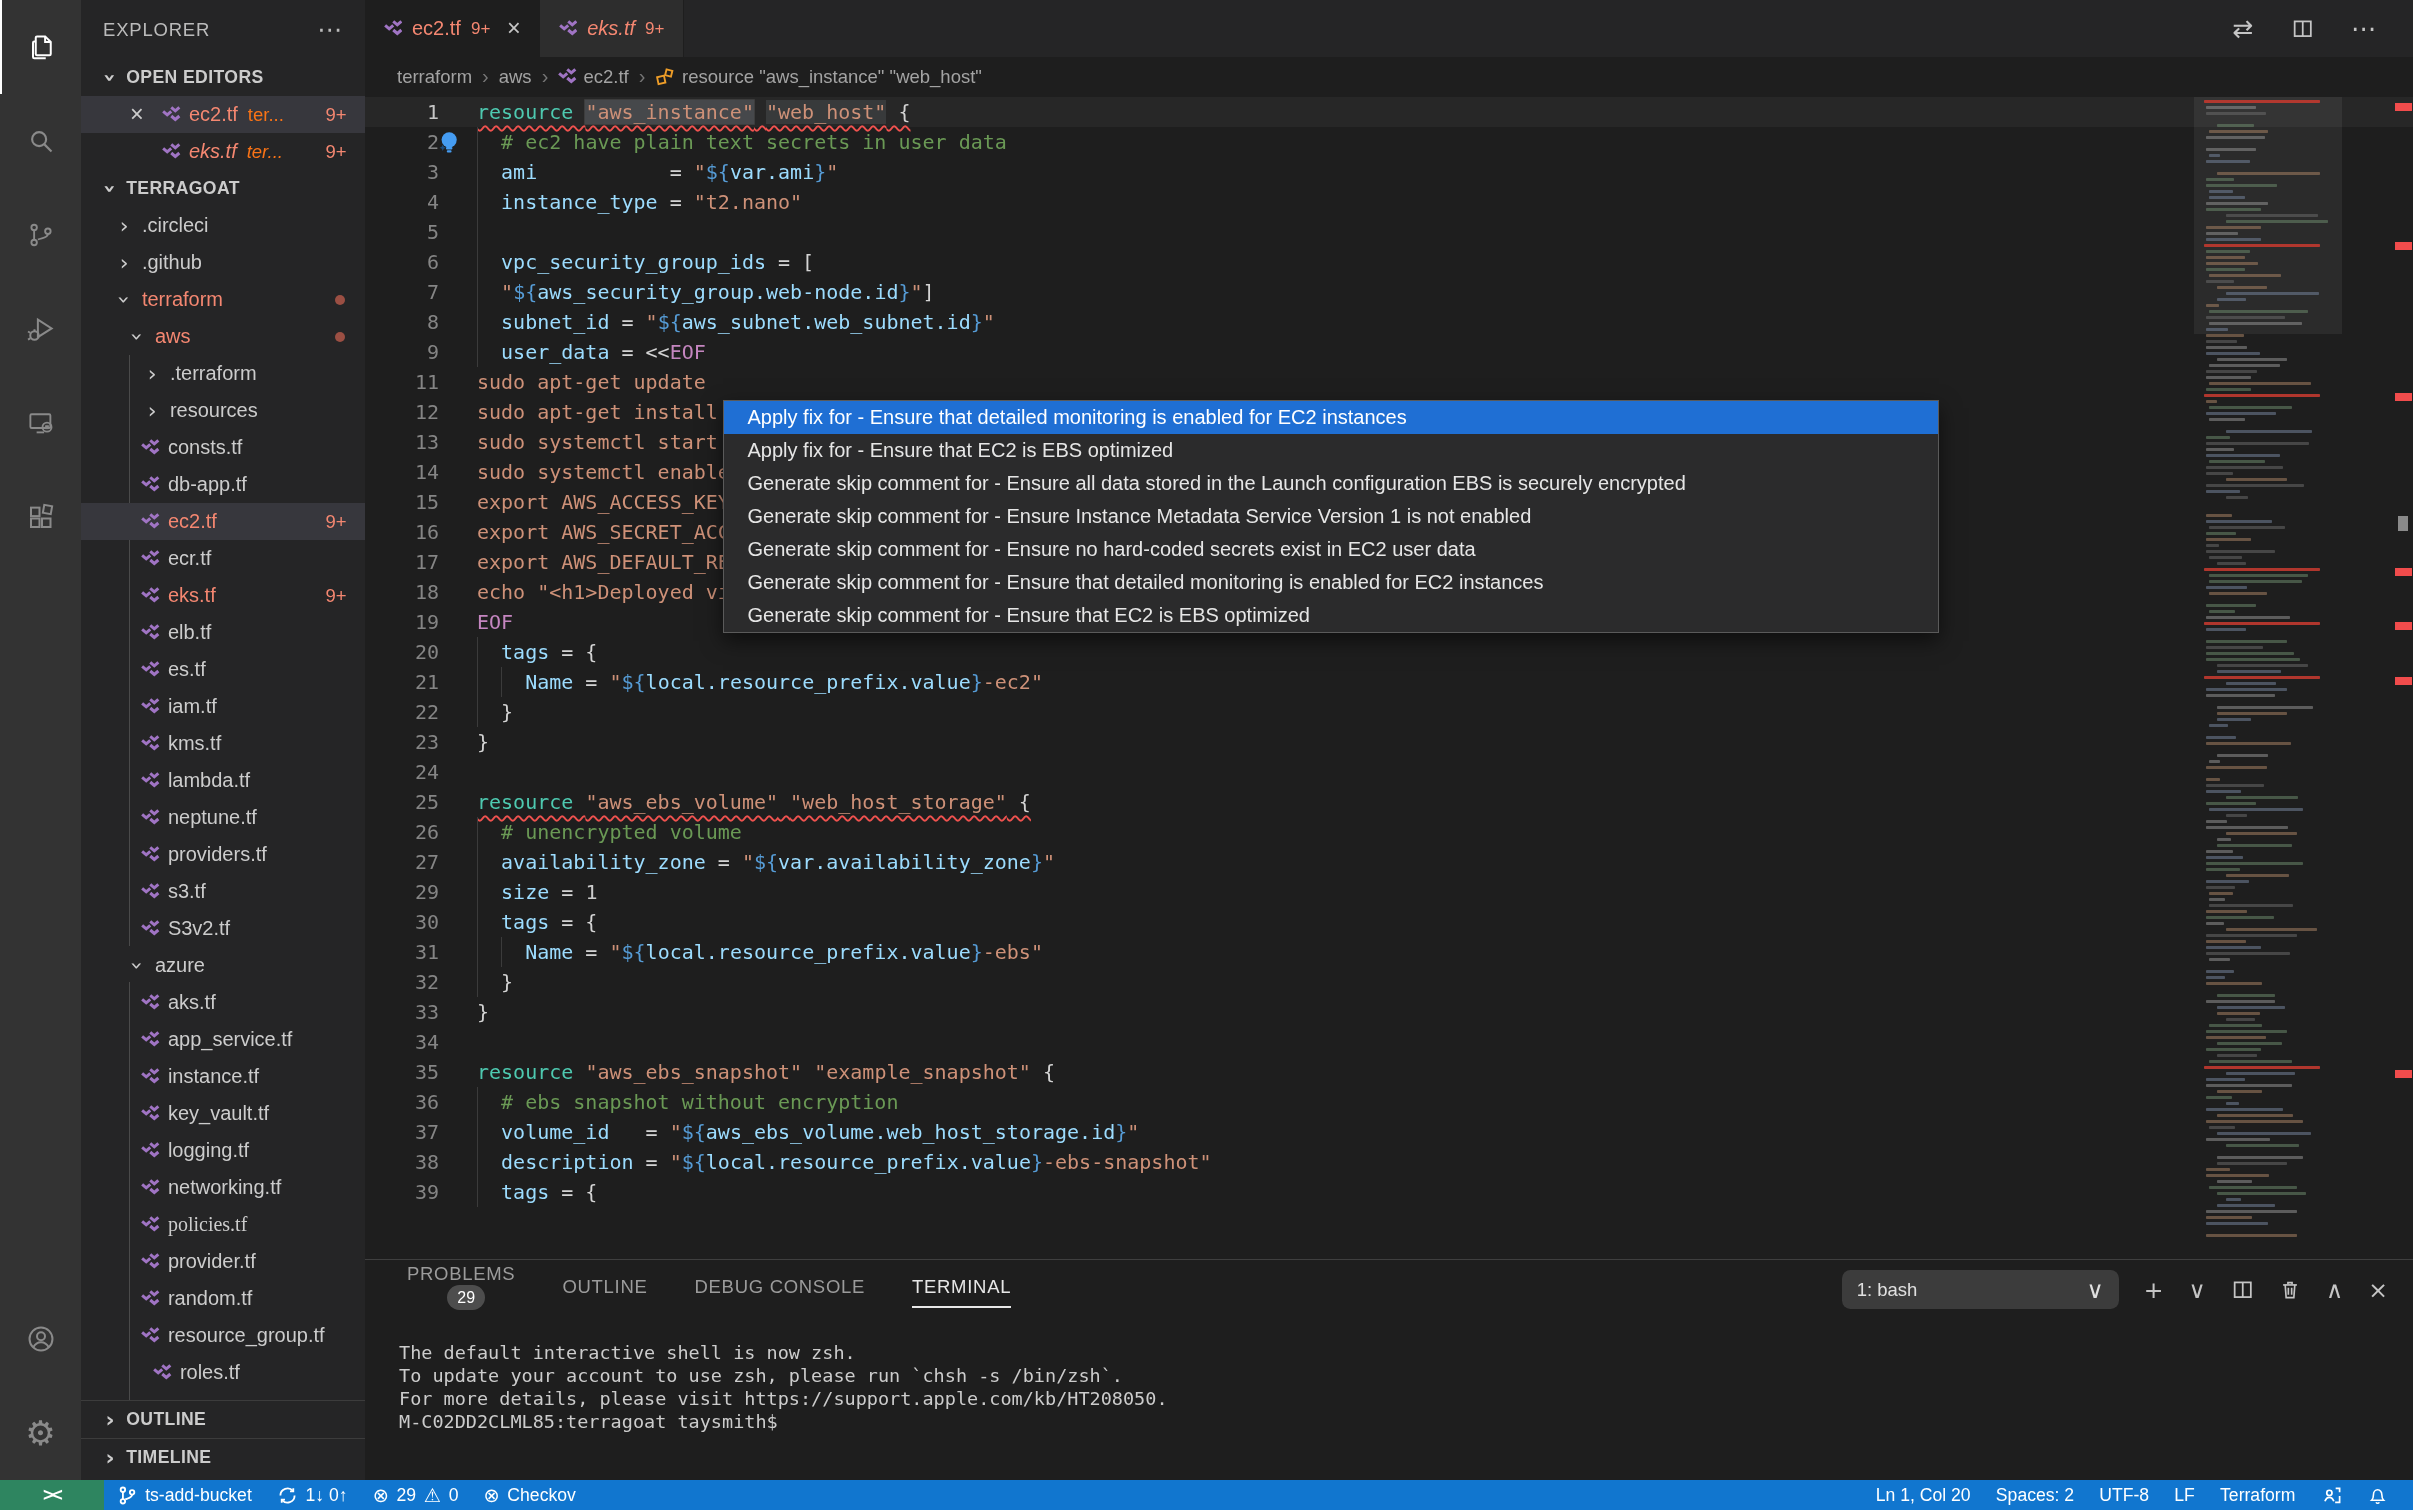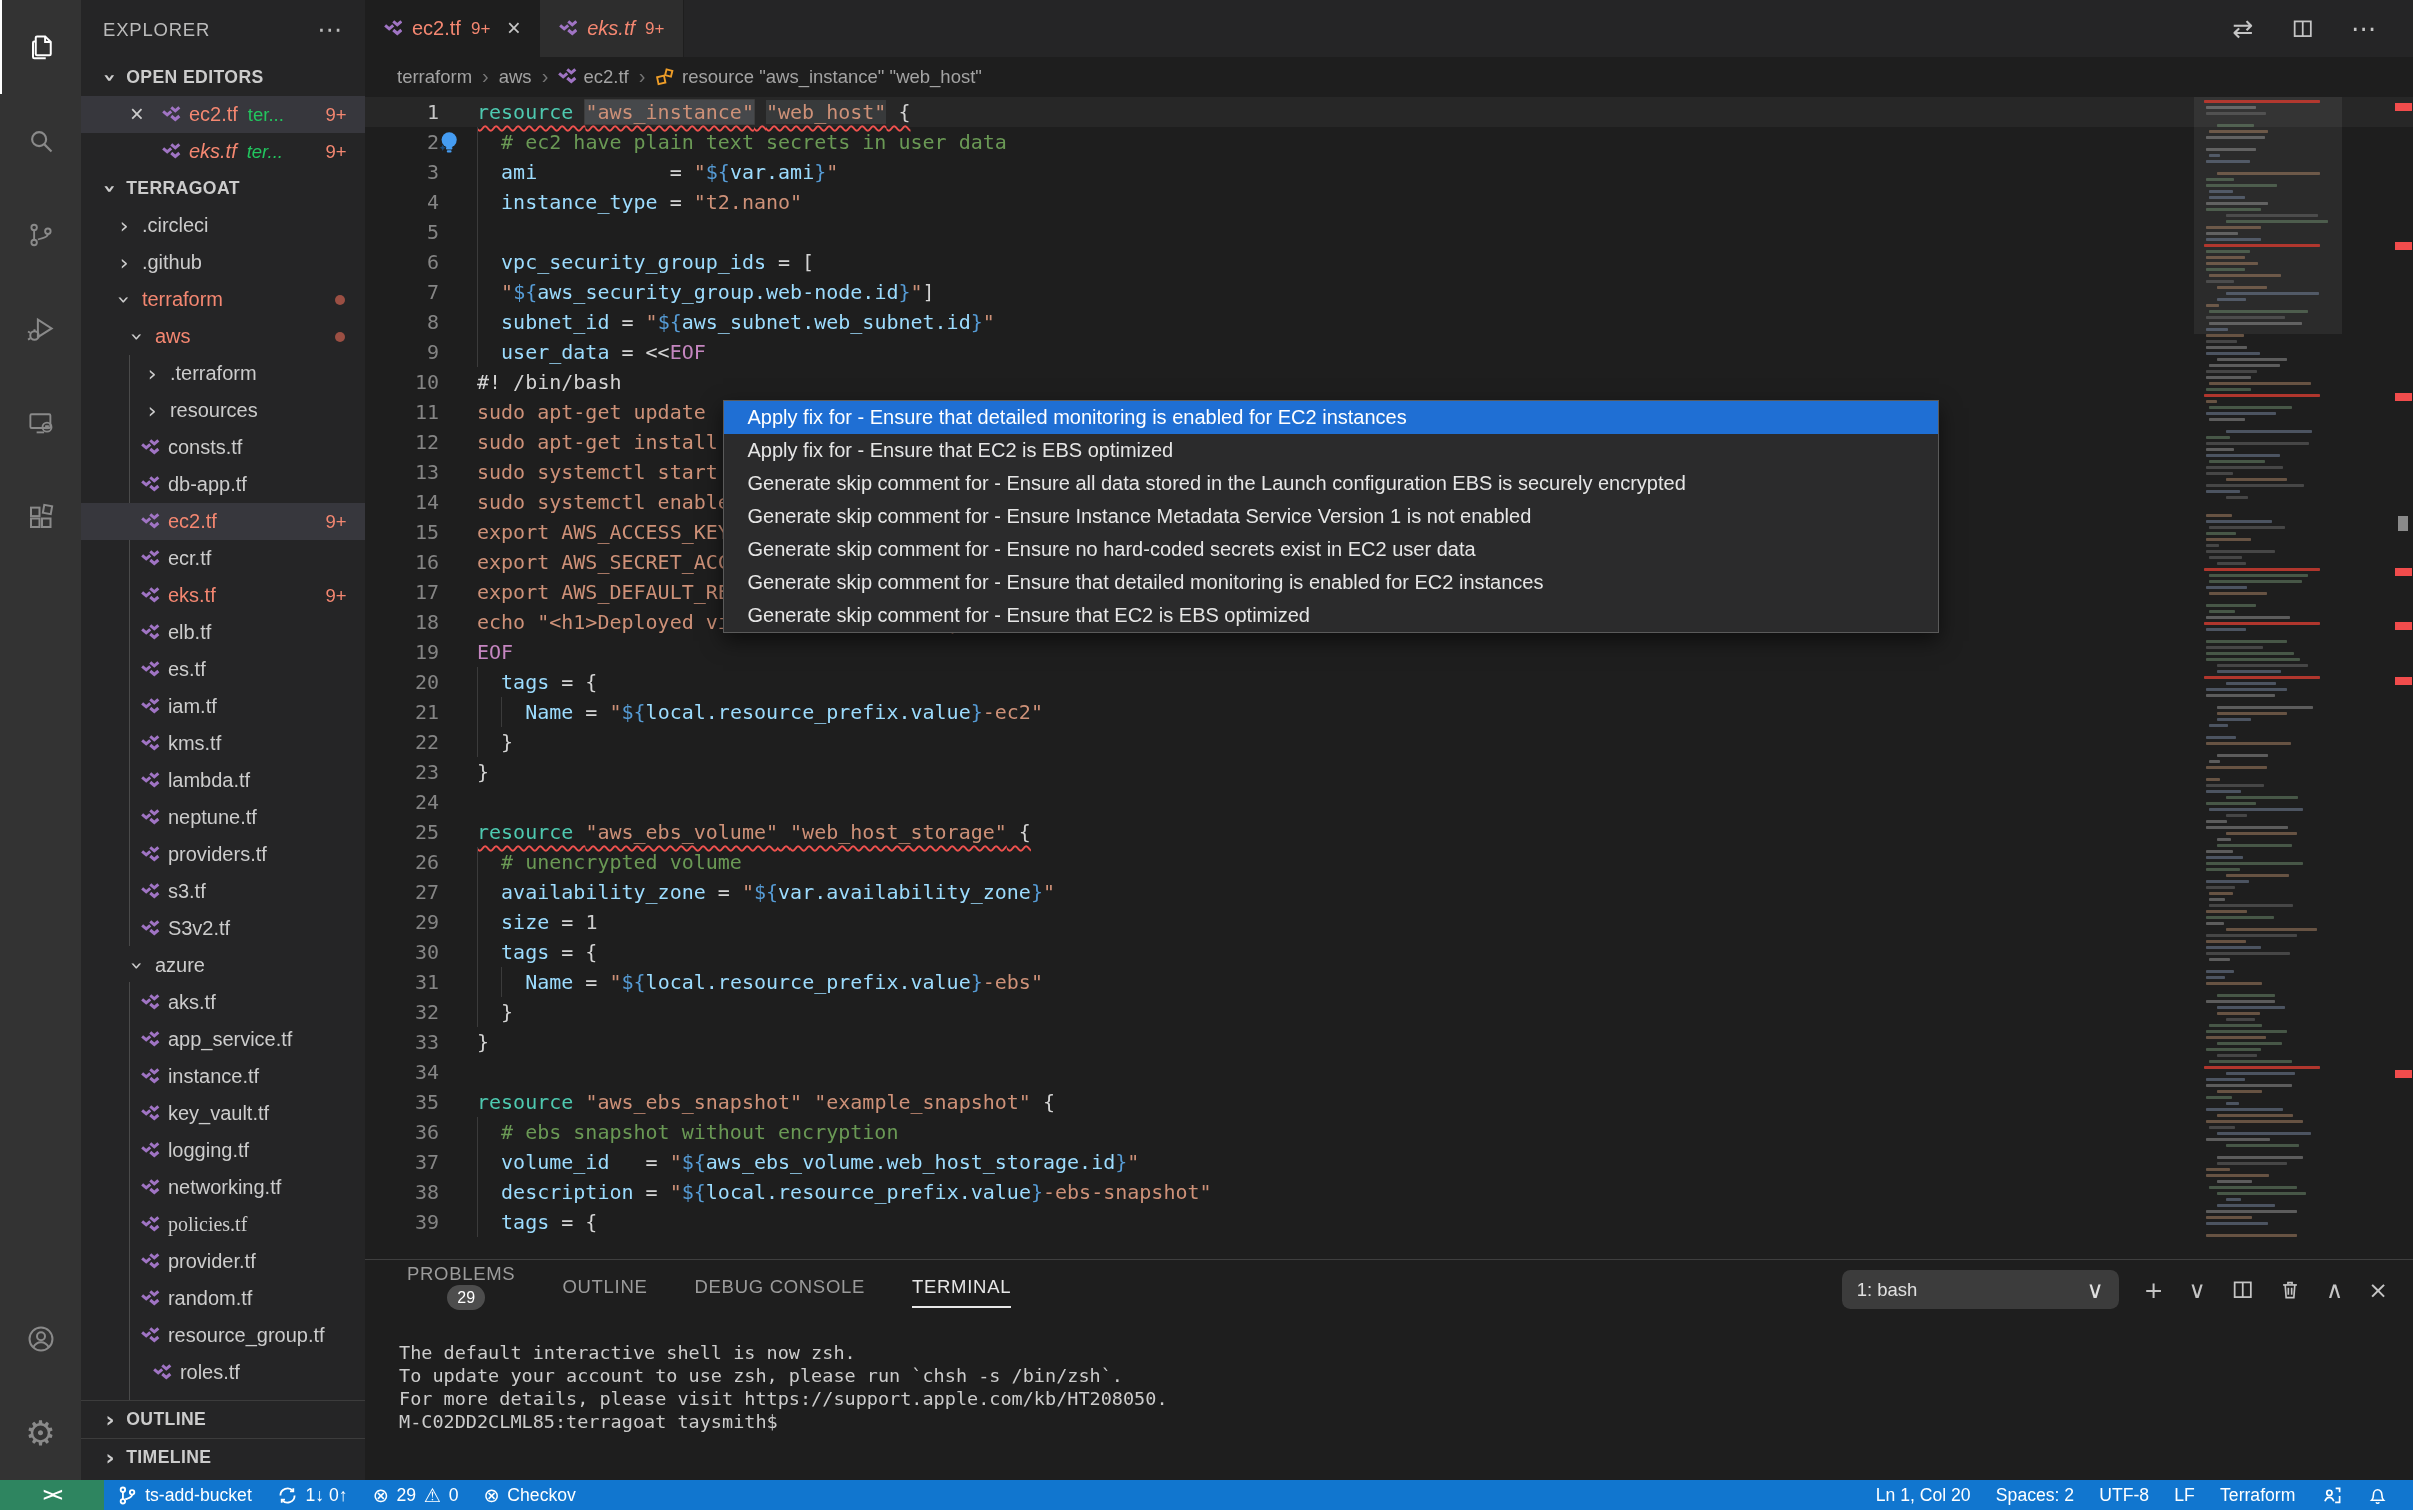--- a/index.html
+++ b/index.html
@@ -16,21 +16,21 @@
   .sb-header{height:59px;display:flex;align-items:center;padding:0 22px;font-size:18.5px;letter-spacing:0.8px;color:#bbbbbb;}
   .sb-header .sp{flex:1;}
   .sect{display:flex;align-items:center;height:37px;font-weight:bold;font-size:17.6px;color:#cccccc;padding-left:20px;letter-spacing:0.4px;}
   .sect .chev{margin-right:6.7px;}
   .chev{display:inline-block;color:#cccccc;font-size:22px;line-height:1;transform:rotate(0deg);width:18.5px;text-align:center;font-family:"DejaVu Sans",sans-serif;}
   .chev.exp{transform:rotate(90deg);}
   .oe-row{display:flex;align-items:center;height:37px;padding-left:49px;font-size:20px;position:relative;}
   .oe-row.sel{background:#37373d;}
   .oe-close{width:32px;color:#cccccc;font-size:23.5px;}
   .oe-lab{margin-left:8.4px;}
-  .oe-desc{margin-left:10px;color:#22c55e;font-size:18.5px;}
+  .oe-desc{margin-left:10px;color:#f97316;font-size:18.5px;}
   .err{color:#f48771;}
   .ital{font-style:italic;}
   .badge{position:absolute;right:18.5px;color:#f48771;font-size:18.5px;}
   .dot{position:absolute;right:20px;width:10px;height:10px;border-radius:50%;background:#9b4f43;}
   #tree{position:relative;height:1193px;overflow:hidden;}
   .trow{display:flex;align-items:center;height:37px;font-size:20px;position:relative;color:#cccccc;}
   .trow.sel{background:#37373d;}
   .trow .lab{margin-left:8.4px;white-space:nowrap;}
   .tguide{position:absolute;left:48px;width:0.8px;background:#4a4a4a;}
   .ticon{display:inline-flex;width:18.5px;justify-content:center;}
@@ -594,21 +594,20 @@
               <rect x="7" y="12.6" width="2.8" height="1.3" rx="0.6" fill="#459cf2"></rect>
               <path d="M4.6 9.2l.6 1.3 1.3.6-1.3.6-.6 1.3-.6-1.3-1.3-.6 1.3-.6z" fill="#1b4a7a"></path>
             </svg></span><span class="ct"><span class="tk-d">  </span><span class="tk-c"># ec2 have plain text secrets in user data</span></span></div>
         <div class="cl"><span class="num">3</span><span class="guide" style="left: 112px;"></span><span class="ct"><span class="tk-p">  ami</span><span class="tk-d">           = </span><span class="tk-s">"</span><span class="tk-b">${</span><span class="tk-p">var.ami</span><span class="tk-b">}</span><span class="tk-s">"</span></span></div>
         <div class="cl"><span class="num">4</span><span class="guide" style="left: 112px;"></span><span class="ct"><span class="tk-p">  instance_type</span><span class="tk-d"> = </span><span class="tk-s">"t2.nano"</span></span></div>
         <div class="cl"><span class="num">5</span><span class="guide" style="left: 112px;"></span><span class="ct"></span></div>
         <div class="cl"><span class="num">6</span><span class="guide" style="left: 112px;"></span><span class="ct"><span class="tk-p">  vpc_security_group_ids</span><span class="tk-d"> = [</span></span></div>
         <div class="cl"><span class="num">7</span><span class="guide" style="left: 112px;"></span><span class="ct"><span class="tk-d">  </span><span class="tk-s">"</span><span class="tk-b">${</span><span class="tk-p">aws_security_group.web-node.id</span><span class="tk-b">}</span><span class="tk-s">"</span><span class="tk-d">]</span></span></div>
         <div class="cl"><span class="num">8</span><span class="guide" style="left: 112px;"></span><span class="ct"><span class="tk-p">  subnet_id</span><span class="tk-d"> = </span><span class="tk-s">"</span><span class="tk-b">${</span><span class="tk-p">aws_subnet.web_subnet.id</span><span class="tk-b">}</span><span class="tk-s">"</span></span></div>
         <div class="cl"><span class="num">9</span><span class="guide" style="left: 112px;"></span><span class="ct"><span class="tk-p">  user_data</span><span class="tk-d"> = &lt;&lt;</span><span class="tk-m">EOF</span></span></div>
-        <div class="cl"><span class="num">10</span><span class="ct"><span class="tk-d">#! /bin/bash</span></span></div>
         <div class="cl"><span class="num">11</span><span class="ct"><span class="tk-hd">sudo apt-get update</span></span></div>
         <div class="cl"><span class="num">12</span><span class="ct"><span class="tk-hd">sudo apt-get install -y apache2</span></span></div>
         <div class="cl"><span class="num">13</span><span class="ct"><span class="tk-hd">sudo systemctl start apache2</span></span></div>
         <div class="cl"><span class="num">14</span><span class="ct"><span class="tk-hd">sudo systemctl enable apache2</span></span></div>
         <div class="cl"><span class="num">15</span><span class="ct"><span class="tk-hd">export AWS_ACCESS_KEY_ID=AKIAIOSFODNN7EXAMPLE</span></span></div>
         <div class="cl"><span class="num">16</span><span class="ct"><span class="tk-hd">export AWS_SECRET_ACCESS_KEY=wJalrXUtnFEMI/K7MDENG/bPxRfiCYEXAMPLEKEY</span></span></div>
         <div class="cl"><span class="num">17</span><span class="ct"><span class="tk-hd">export AWS_DEFAULT_REGION=us-west-2</span></span></div>
         <div class="cl"><span class="num">18</span><span class="ct"><span class="tk-hd">echo "&lt;h1&gt;Deployed via Terraform&lt;/h1&gt;" | sudo tee /var/www/html/index.html</span></span></div>
         <div class="cl"><span class="num">19</span><span class="ct"><span class="tk-m">EOF</span></span></div>
         <div class="cl"><span class="num">20</span><span class="guide" style="left: 112px;"></span><span class="ct"><span class="tk-p">  tags</span><span class="tk-d"> = {</span></span></div>

